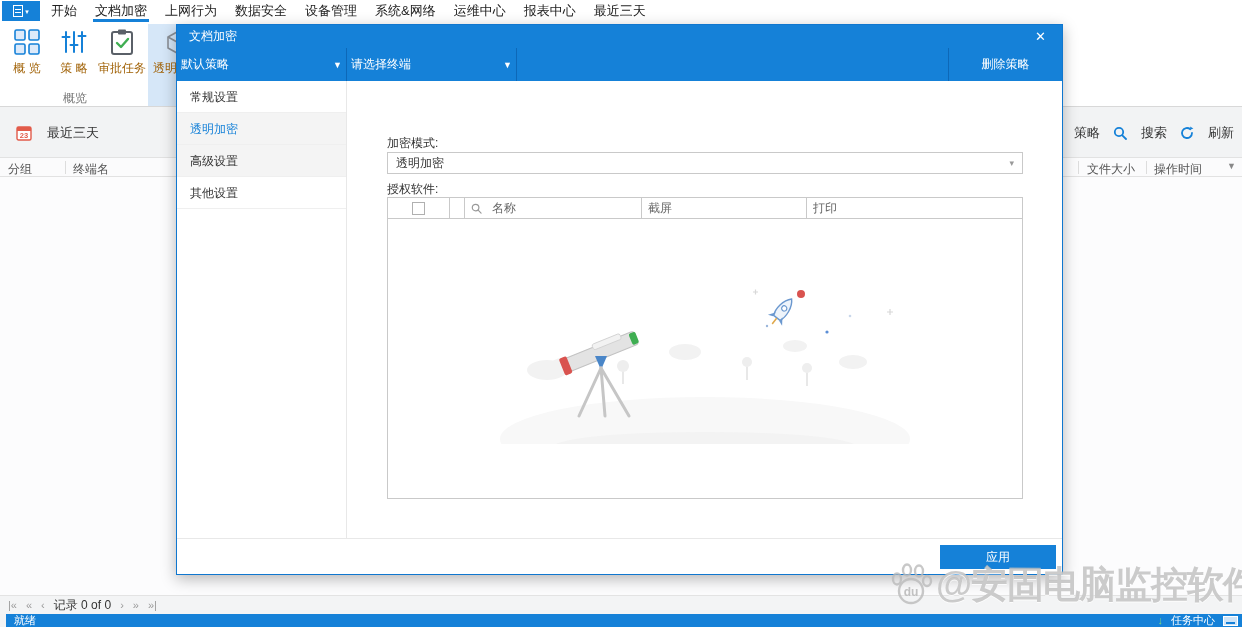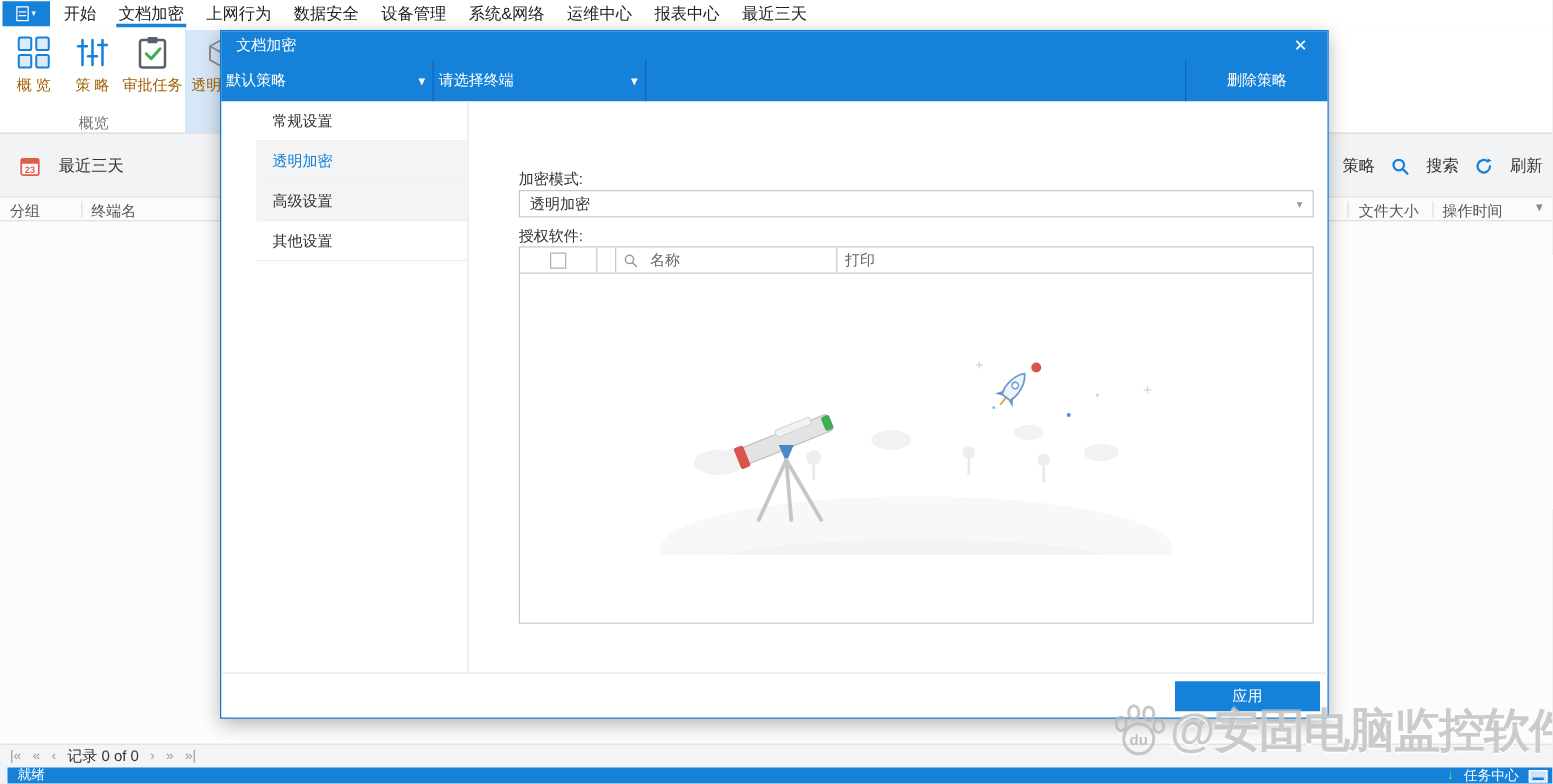--- a/index.html
+++ b/index.html
@@ -57,21 +57,21 @@
   .dlg-title { height:23px; background:#1581d8; color:#fff; font-size:12px; display:flex; align-items:center; padding-left:12px; flex:none; }
   .dlg-close { margin-left:auto; margin-right:16px; cursor:pointer; font-size:13px; line-height:1; }
   .dlg-toolbar { height:33px; background:#1581d8; display:flex; color:#fff; font-size:12px; flex:none; }
   .dlg-toolbar .sec { display:flex; align-items:center; padding:0 4px; cursor:pointer; }
   .sec-policy { width:170px; border-right:1px solid #0d68b8; justify-content:space-between; }
   .sec-terminal { width:170px; border-right:1px solid #0d68b8; justify-content:space-between; }
   .sec-spacer { flex:1; }
   .sec-delete { width:114px; border-left:1px solid #0d68b8; justify-content:center; }
   .wcaret { font-size:9px; }
 
-  .dlg-body { flex:1; display:flex; min-height:0;padding-left:28px; }
+  .dlg-body { flex:1; display:flex; min-height:0; }
   .dlg-nav { width:170px; border-right:1px solid #e8e8e8; flex:none; }
   .nav-item { height:32px; line-height:32px; padding-left:13px; font-size:12px; color:#333; border-bottom:1px solid #efefef; cursor:pointer; }
   .nav-item.gray { background:#f4f4f4; }
   .nav-item.selected { color:#1581d8; }
 
   .dlg-content { flex:1; position:relative; }
   .c-label { position:absolute; left:40px; font-size:12px; color:#333; }
   .lbl-mode { top:54px; }
   .mode-select { position:absolute; left:40px; top:71px; width:636px; height:22px; border:1px solid #c9c9c9; display:flex; align-items:center; padding:0 8px; font-size:12px; color:#333; cursor:pointer; background:#fff; }
   .mode-select .sel-caret { margin-left:auto; color:#999; font-size:9px; }
@@ -307,20 +307,23 @@
             <div class="acell c2"></div>
             <div class="acell c3">
               <span>
                 <svg width="11" height="11" viewBox="0 0 12 12">
                   <circle cx="5" cy="5" r="3.6" fill="none" stroke="#999" stroke-width="1.3"></circle>
                   <line x1="7.8" y1="7.8" x2="11" y2="11" stroke="#999" stroke-width="1.3" stroke-linecap="round"></line>
                 </svg>
               </span>
               <span>名称</span>
             </div>
+            <div class="acell c4">
+              <span>截屏</span>
+            </div>
             <div class="acell c5">
               <span>打印</span>
             </div>
           </div>
           <div class="auth-tbody">
             <span>
               <svg width="420" height="170" viewBox="0 0 420 170">
 
                 <ellipse cx="210" cy="165" rx="205" ry="42" fill="#f8f8f8"></ellipse>
                 <ellipse cx="210" cy="172" rx="150" ry="14" fill="#f3f3f3"></ellipse>

